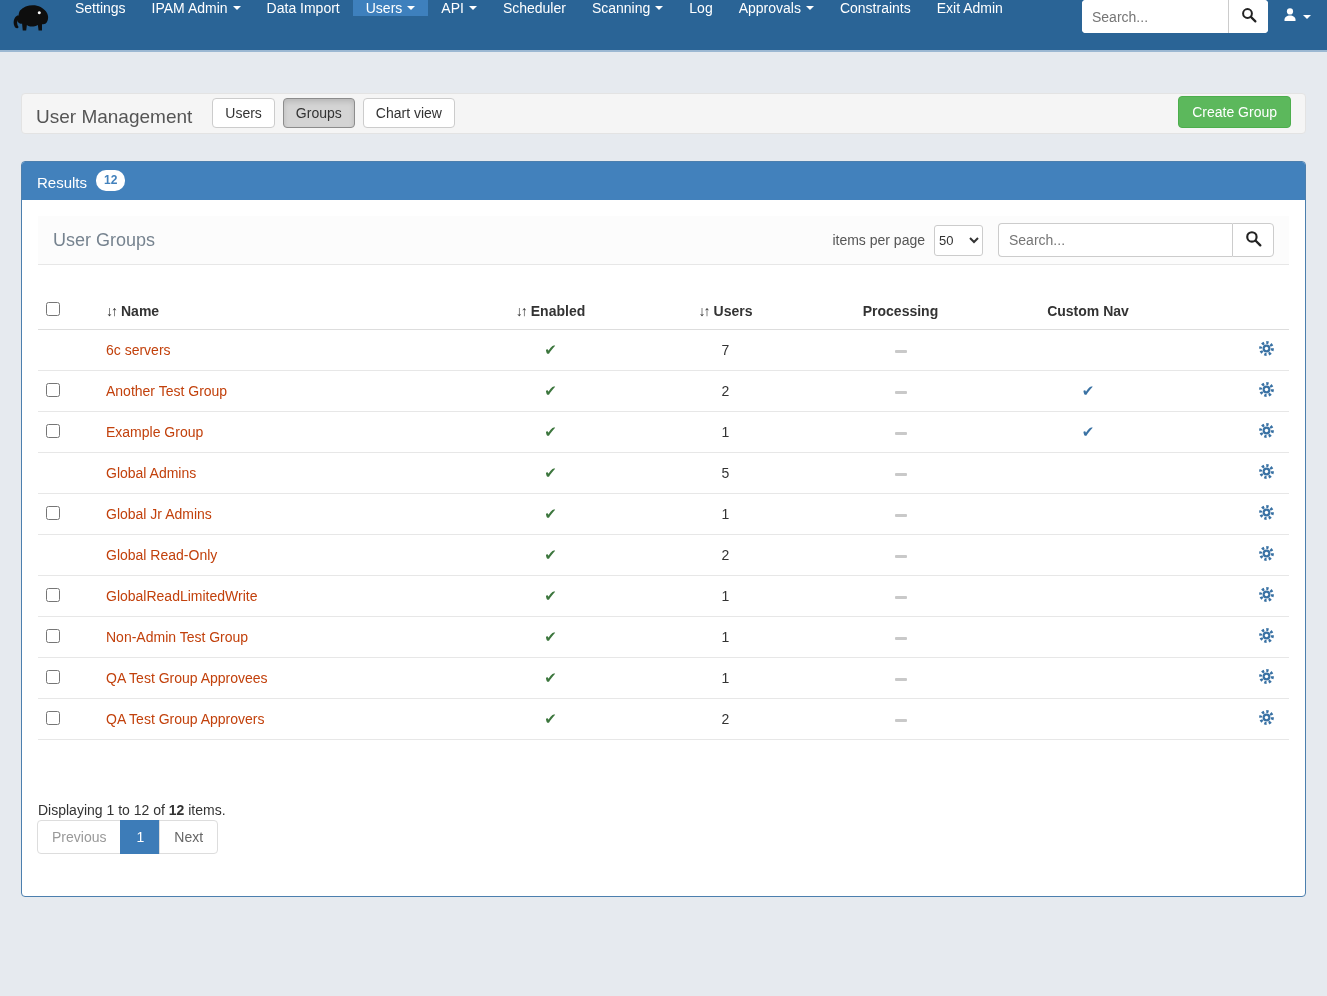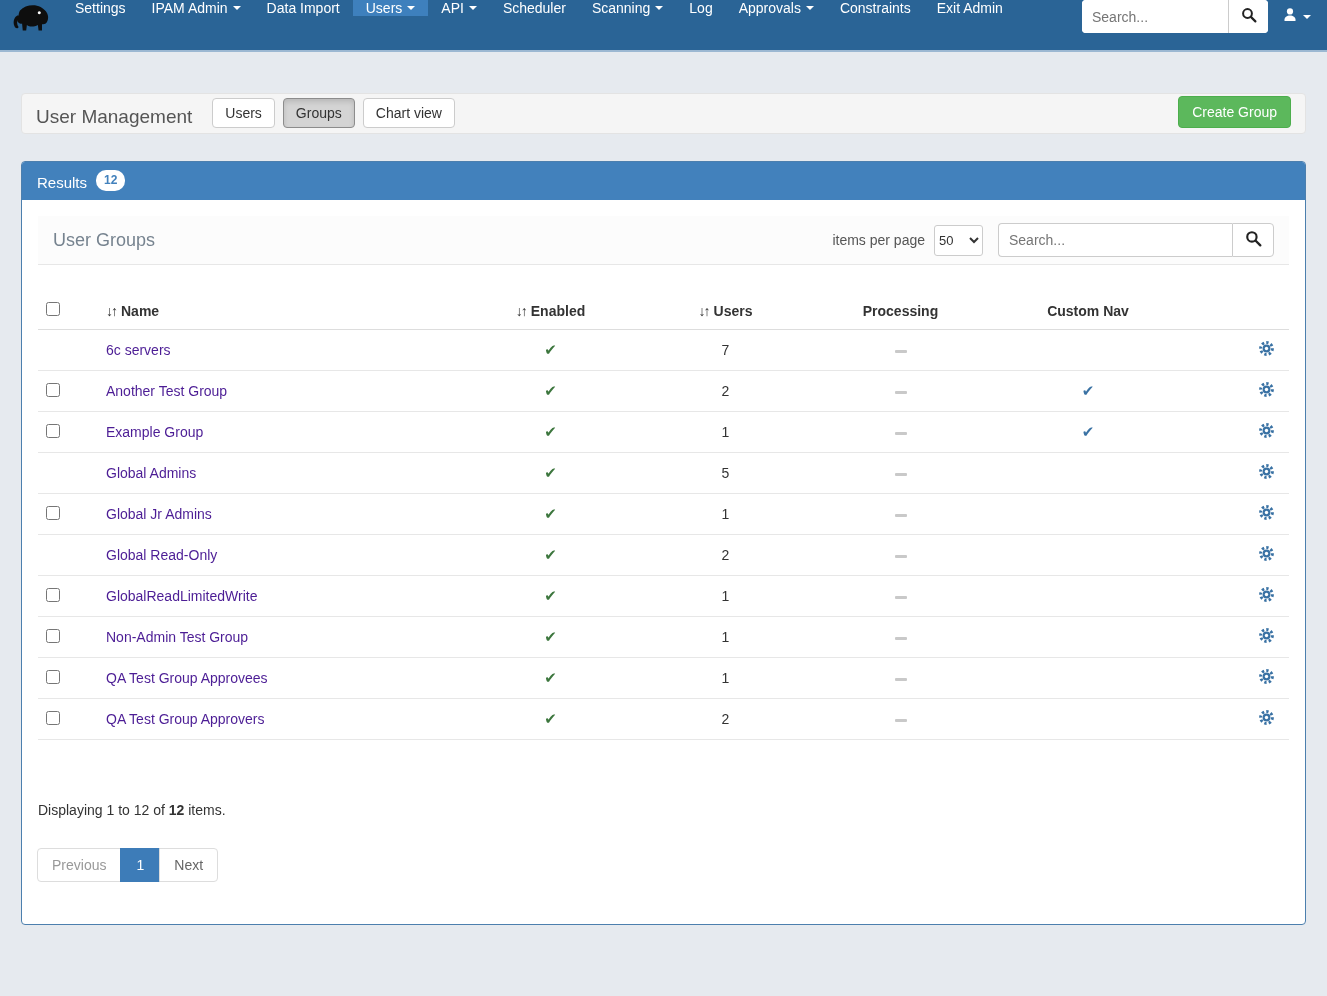--- a/index.html
+++ b/index.html
@@ -94,30 +94,30 @@
   .table-search-group button {
     width:42px; background:#fff; border:1px solid #ccc; border-radius:0 4px 4px 0;
     display:flex; align-items:center; justify-content:center; cursor:pointer;
   }
   
   table { width:100%; border-collapse:collapse; font-size:14px; margin-top:27px; }
   th { text-align:left; font-weight:bold; color:#333; padding:10px 8px; border-bottom:1px solid #ddd; }
   th.c, td.c { text-align:center; }
   td { padding:10px 8px; border-bottom:1px solid #e7e7e7; vertical-align:middle; height:39px; }
   .sort-icon { font-weight:700; letter-spacing:-2px; margin-right:5px; color:#333; }
-  .name-link { color:#4c1d95; text-decoration:none; cursor:pointer;margin-top:8px; }
+  .name-link { color:#c2410c; text-decoration:none; cursor:pointer;margin-top:8px; }
   .check-green { color:#3c763d; font-size:15px; }
   .check-blue { color:#3a72a4; font-size:15px; }
   .dash { display:inline-block; width:12px; height:3px; background:#c9c9c9; border-radius:1px; vertical-align:middle; }
   .gear-cell { text-align:right; padding-right:14px; }
   .gear-btn { cursor:pointer; display:inline-block; line-height:0; }
   input[type=checkbox] { width:14px; height:14px; cursor:pointer; }
   
   .table-footer { text-align:left; margin-top:62px; font-size:14px; color:#333; }
-  .pagination { display:inline-flex; margin-top:30px; list-style:none; }
+  .pagination { display:inline-flex; margin-top:2px; list-style:none; }
   .page-link {
     padding:8px 14px; border:1px solid #ddd; background:#fff; font-size:14px;
     margin-left:-1px; cursor:pointer; display:block; text-decoration:none;
   }
   .page-prev { color:#999; border-radius:4px 0 0 4px; }
   .page-current { background:#3d7cb8; border-color:#3d7cb8; color:#fff; padding:8px 15px; }
   .page-next { color:#666; border-radius:0 4px 4px 0; }
 </style>
 </head>
 <body>

